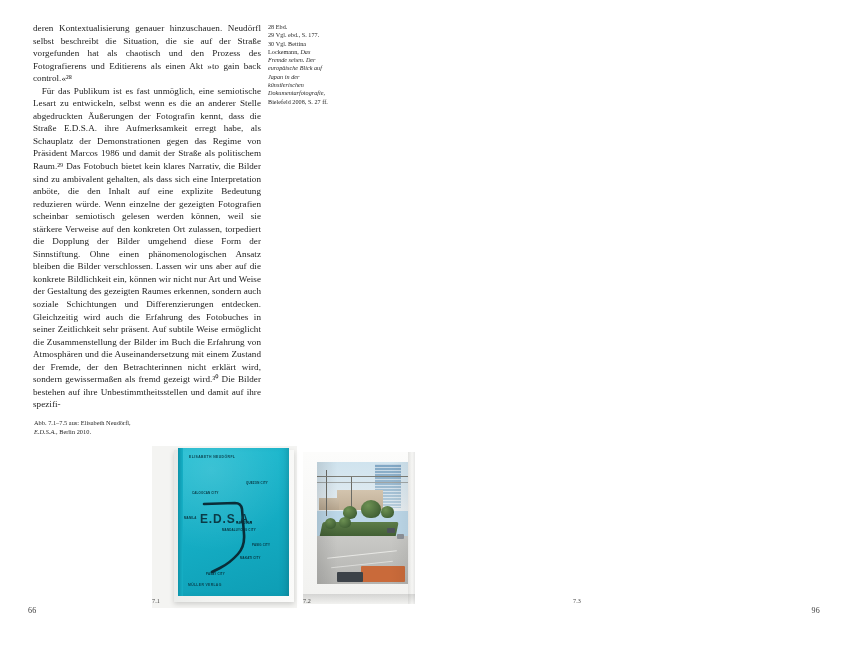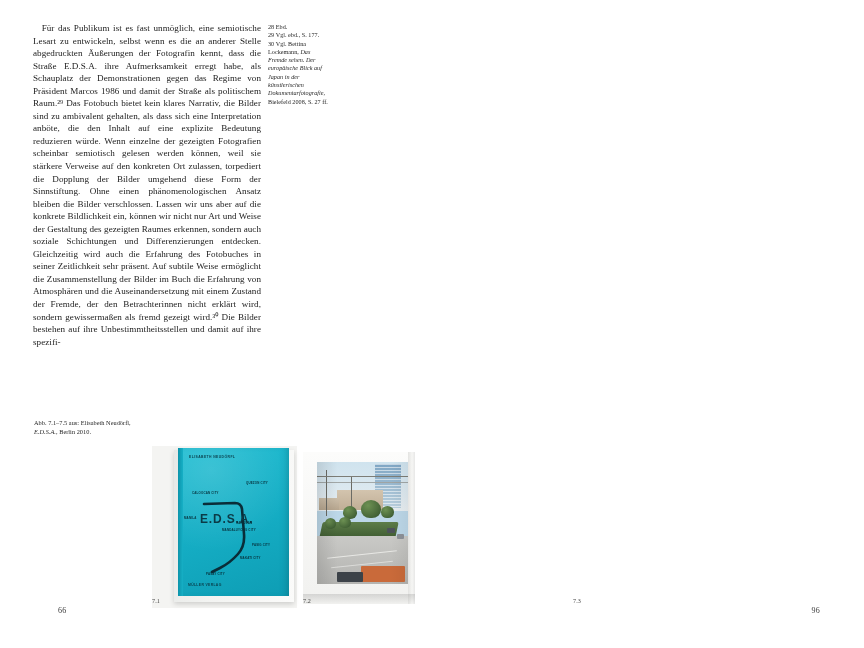--- a/index.html
+++ b/index.html
@@ -42,21 +42,21 @@
     position:absolute;left:34px;top:419px;width:118px;
     font-size:6.3px;line-height:8.6px;color:#262626;
     letter-spacing:0.005em;
   }
   .caption i{font-style:italic;}
 
   .folio{
     position:absolute;bottom:33px;
     font-size:8px;color:#3a3a3a;letter-spacing:0.03em;
   }
-  #folio-left{left:58px;font-family:Liberation Serif, serif;}
+  #folio-left{left:28px;font-family:Liberation Serif, serif;}
   #folio-right{right:44px;}
 
   .figlabel{
     position:absolute;
     font-size:6.1px;color:#3f3f3f;letter-spacing:0.02em;
   }
 
   
   .plate{position:absolute;bottom:0;}
 
@@ -139,20 +139,21 @@
     background:linear-gradient(180deg,rgba(0,0,0,.12),rgba(0,0,0,0));}
 </style>
 </head>
 <body>
 
 <div class="spread">
 
   <div class="page page-left">
 
     <div class="col" id="left-body">
+      <p>deren Kontextualisierung genauer hinzuschauen. Neudörfl selbst beschreibt die Situation, die sie auf der Straße vorgefunden hat als chaotisch und den Prozess des Fotografierens und Editierens als einen Akt »to gain back control.«²⁸</p>
       <p class="indent">Für das Publikum ist es fast unmöglich, eine semiotische Lesart zu entwickeln, selbst wenn es die an anderer Stelle abgedruckten Äußerungen der Fotografin kennt, dass die Straße E.D.S.A. ihre Aufmerksamkeit erregt habe, als Schauplatz der Demonstrationen gegen das Regime von Präsident Marcos 1986 und damit der Straße als politischem Raum.²⁹ Das Fotobuch bietet kein klares Narrativ, die Bilder sind zu ambivalent gehalten, als dass sich eine Interpretation anböte, die den Inhalt auf eine explizite Bedeutung reduzieren würde. Wenn einzelne der gezeigten Fotografien scheinbar semiotisch gelesen werden können, weil sie stärkere Verweise auf den konkreten Ort zulassen, torpediert die Dopplung der Bilder umgehend diese Form der Sinnstiftung. Ohne einen phänomenologischen Ansatz bleiben die Bilder verschlossen. Lassen wir uns aber auf die konkrete Bildlichkeit ein, können wir nicht nur Art und Weise der Gestaltung des gezeigten Raumes erkennen, sondern auch soziale Schichtungen und Differenzierungen entdecken. Gleichzeitig wird auch die Erfahrung des Fotobuches in seiner Zeitlichkeit sehr präsent. Auf subtile Weise ermöglicht die Zusammenstellung der Bilder im Buch die Erfahrung von Atmosphären und die Auseinandersetzung mit einem Zustand der Fremde, der den Betrachterinnen nicht erklärt wird, sondern gewissermaßen als fremd gezeigt wird.³⁰ Die Bilder bestehen auf ihre Unbestimmtheitsstellen und damit auf ihre spezifi-</p>
     </div>
 
     <div class="marginalia">
       <p>
         <span>28</span>
         <span>Ebd.</span>
       </p>
       <p>
         <span>29</span>

